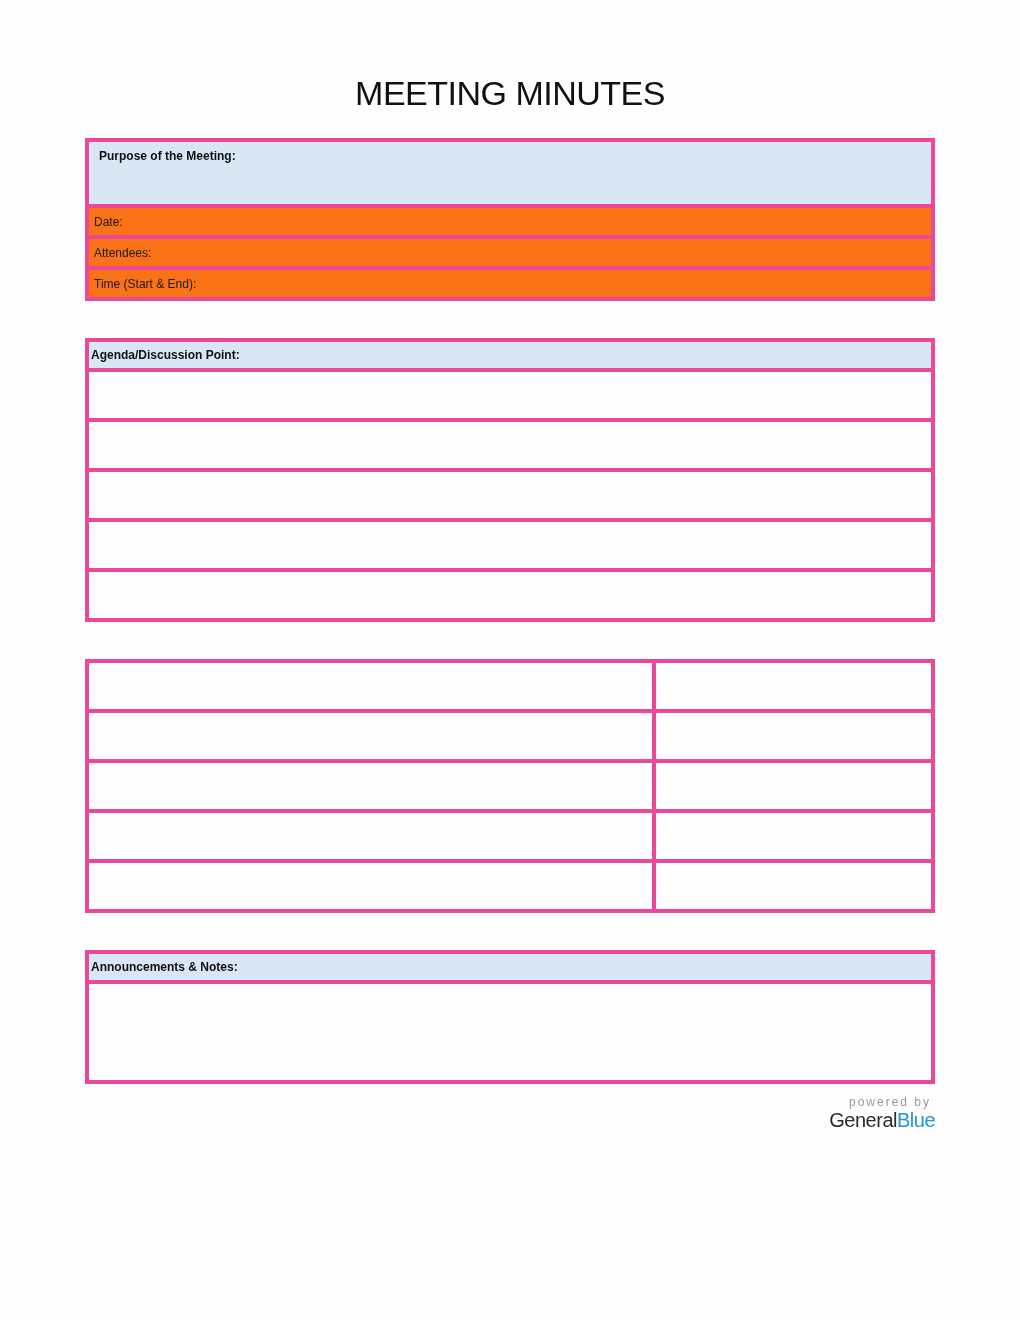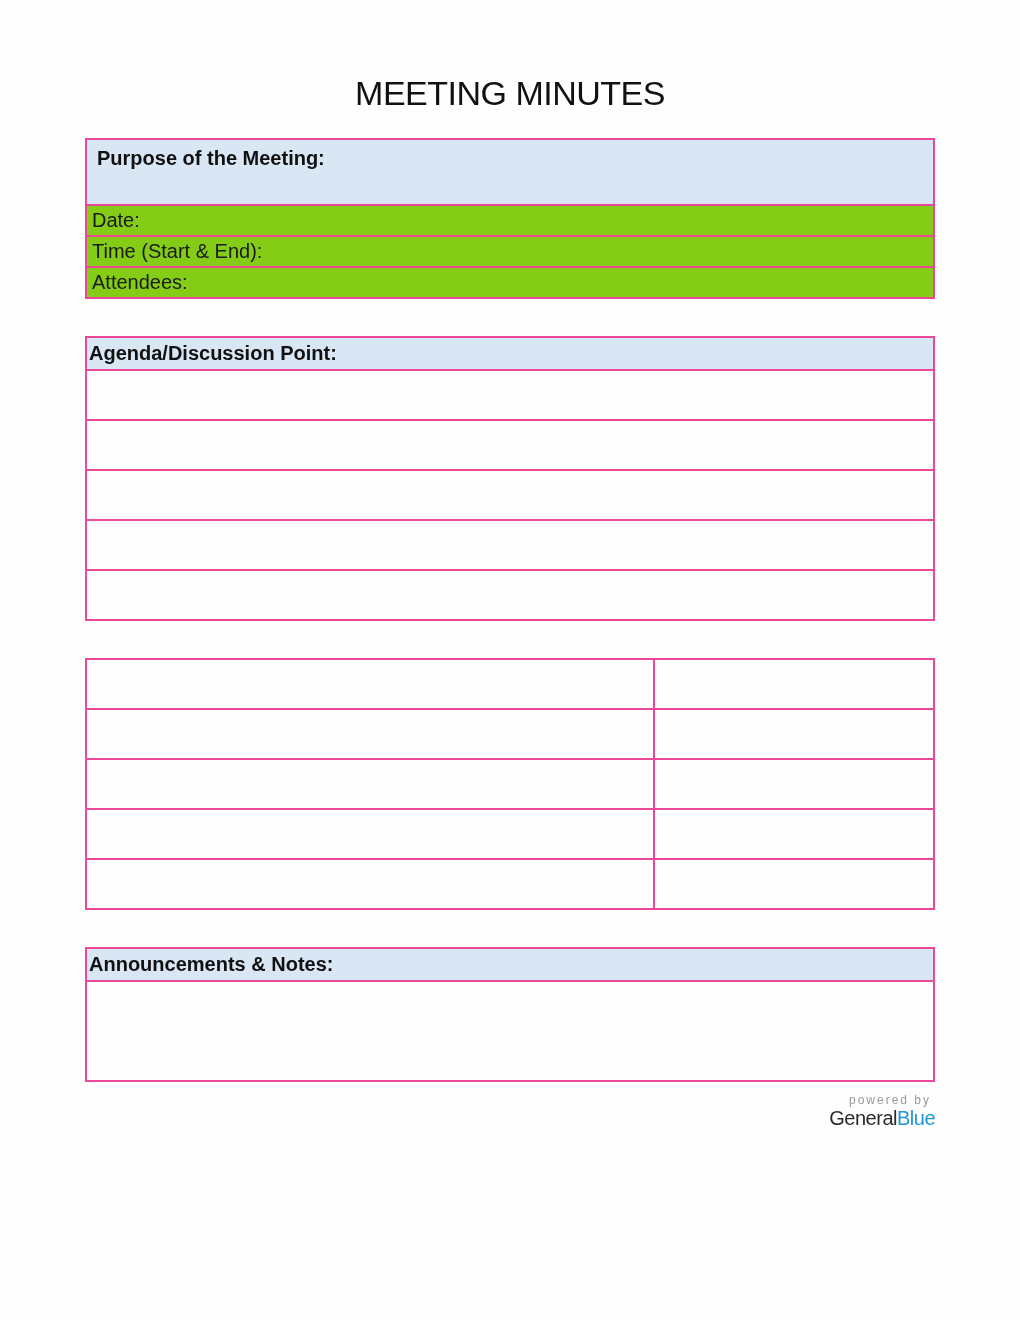--- a/index.html
+++ b/index.html
@@ -30,22 +30,22 @@
     width: 850px;
     margin: 0 auto;
   }
   table.sheet {
     width: 100%;
     border-collapse: collapse;
     table-layout: fixed;
     background: #ffffff;
   }
   table.sheet td {
-    border: 2px solid #ec4899;
-    font-size: 20px;
+    border: 4px solid #ec4899;
+    font-size: 12px;
     overflow: hidden;
   }
   .mt-first { margin-top: 28px; }
   .mt-section { margin-top: 37px; }
 
   td.section-header {
     background: #d9e7f5;
     font-weight: 700;
     color: #111111;
     padding: 4px 2px;
@@ -54,21 +54,21 @@
   }
   td.purpose-header {
     background: #d9e7f5;
     font-weight: 700;
     color: #111111;
     padding: 7px 10px;
     height: 66px;
     vertical-align: top;
   }
   td.field-row {
-    background: #84cc16;
+    background: #f97316;
     font-weight: 400;
     padding: 2px 5px;
     height: 31px;
     vertical-align: middle;
   }
   td.blank-row {
     background: #fffefe;
     height: 50px;
   }
   td.notes-body {
@@ -111,26 +111,26 @@
           <span>Purpose of the Meeting:</span>
         </td>
       </tr>
       <tr>
         <td class="field-row">
           <span>Date:</span>
         </td>
       </tr>
       <tr>
         <td class="field-row">
+          <span>Attendees:</span>
+        </td>
+      </tr>
+      <tr>
+        <td class="field-row">
           <span>Time (Start &amp; End):</span>
-        </td>
-      </tr>
-      <tr>
-        <td class="field-row">
-          <span>Attendees:</span>
         </td>
       </tr>
     </tbody>
       </table>
 
     <table class="sheet mt-section">
       <tbody>
           <tr>
         <td class="section-header">
           <span>Agenda/Discussion Point:</span>

